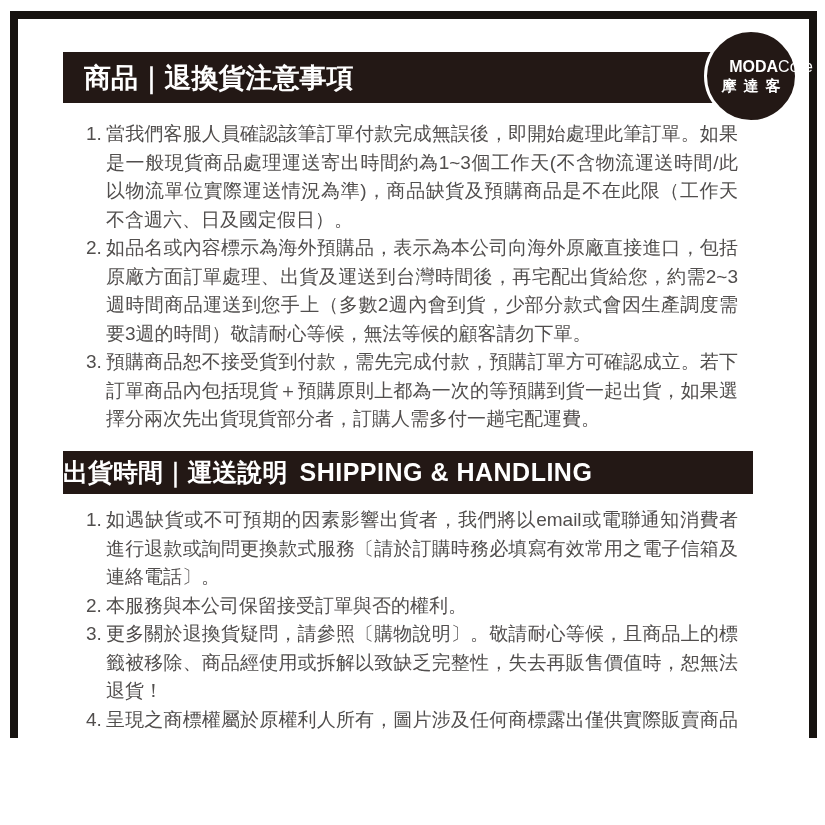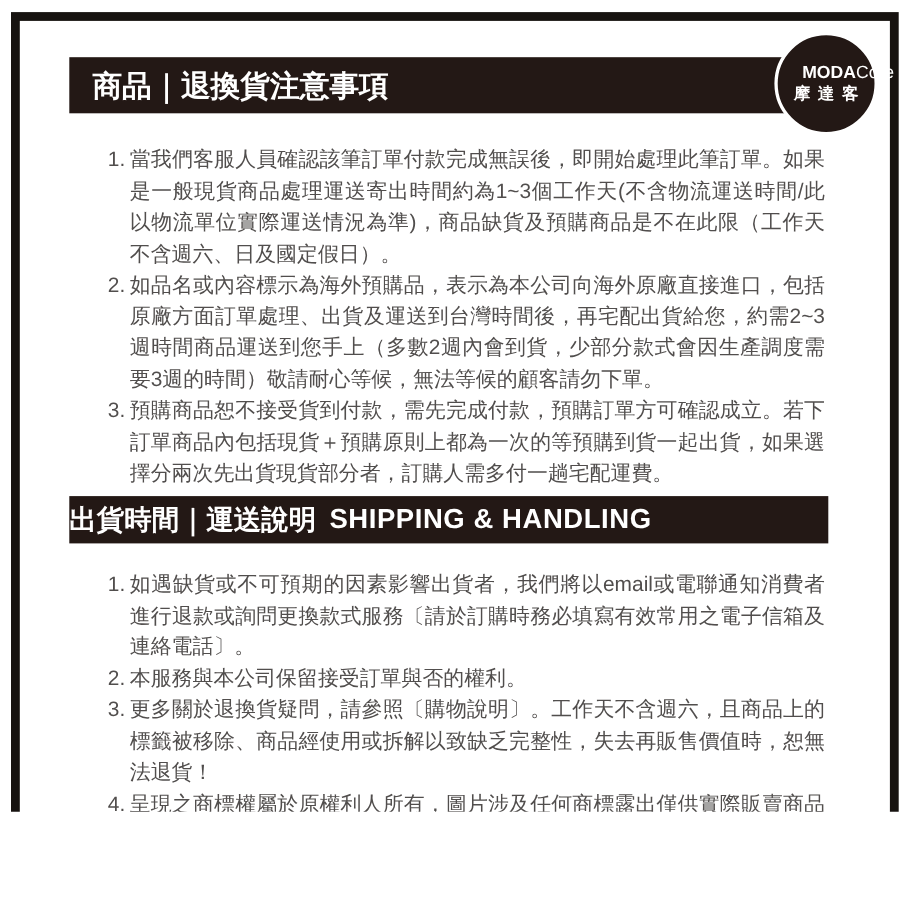--- a/index.html
+++ b/index.html
@@ -71,21 +71,21 @@
     font-weight: bold;
     letter-spacing: 7px;
     margin-right: -7px;
     white-space: nowrap;
     line-height: 19px;
   }
   ol.policy-list {
     position: absolute;
     left: 86px;
     width: 652px;
-    margin: 12px; padding: 0;
+    margin: 0; padding: 0;
     list-style: none;
     counter-reset: n;
     font-size: 19px;
     line-height: 28.5px;
     color: #514e4d;
     text-align: justify;
   }
   .list1 { top: 120px; }
   .list2 { top: 506px; }
   ol.policy-list li {
@@ -131,18 +131,18 @@
     <span>出貨時間｜運送說明</span>
     <span class="title-en">SHIPPING &amp; HANDLING</span>
   </div>
 
   <ol class="policy-list list2">
 
       <li class="policy-item">如遇缺貨或不可預期的因素影響出貨者，我們將以email或電聯通知消費者進行退款或詢問更換款式服務〔請於訂購時務必填寫有效常用之電子信箱及連絡電話〕。</li>
 
       <li class="policy-item">本服務與本公司保留接受訂單與否的權利。</li>
 
-      <li class="policy-item">更多關於退換貨疑問，請參照〔購物說明〕。工作天不含週六，且商品上的標籤被移除、商品經使用或拆解以致缺乏完整性，失去再販售價值時，恕無法退貨！</li>
+      <li class="policy-item">更多關於退換貨疑問，請參照〔購物說明〕。敬請耐心等候，且商品上的標籤被移除、商品經使用或拆解以致缺乏完整性，失去再販售價值時，恕無法退貨！</li>
 
       <li class="policy-item">呈現之商標權屬於原權利人所有，圖片涉及任何商標露出僅供實際販賣商品之消費者購買參考。商品可能因拍攝或是您的螢幕狀況有色差，圖片僅供參考，無法等候的顧客請勿下單。</li>
     </ol>
 
 </div>
 
 </body></html>

